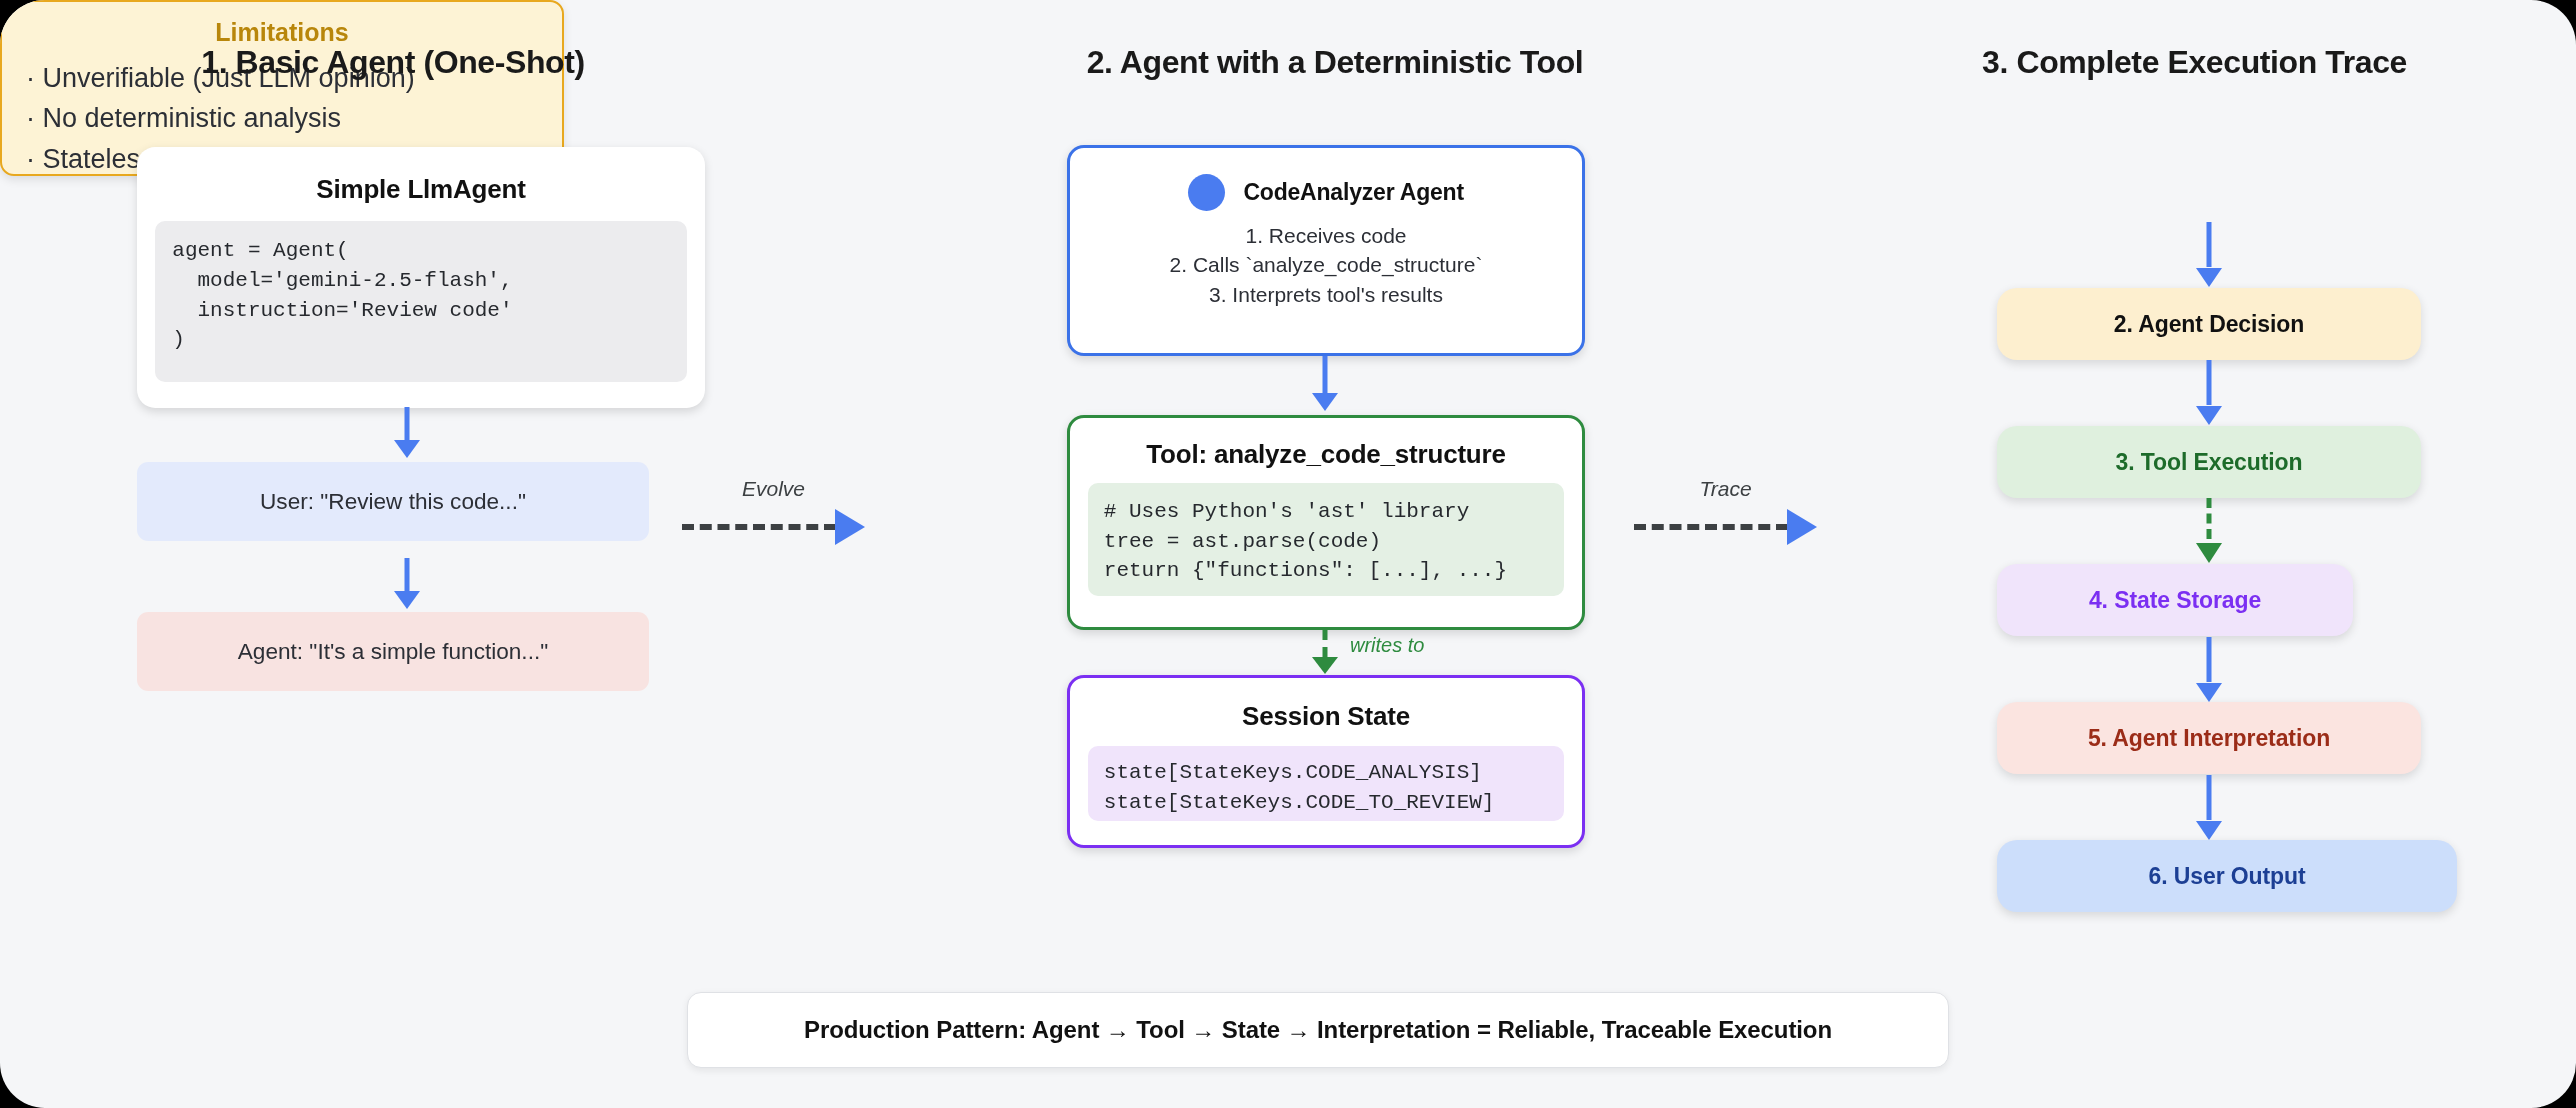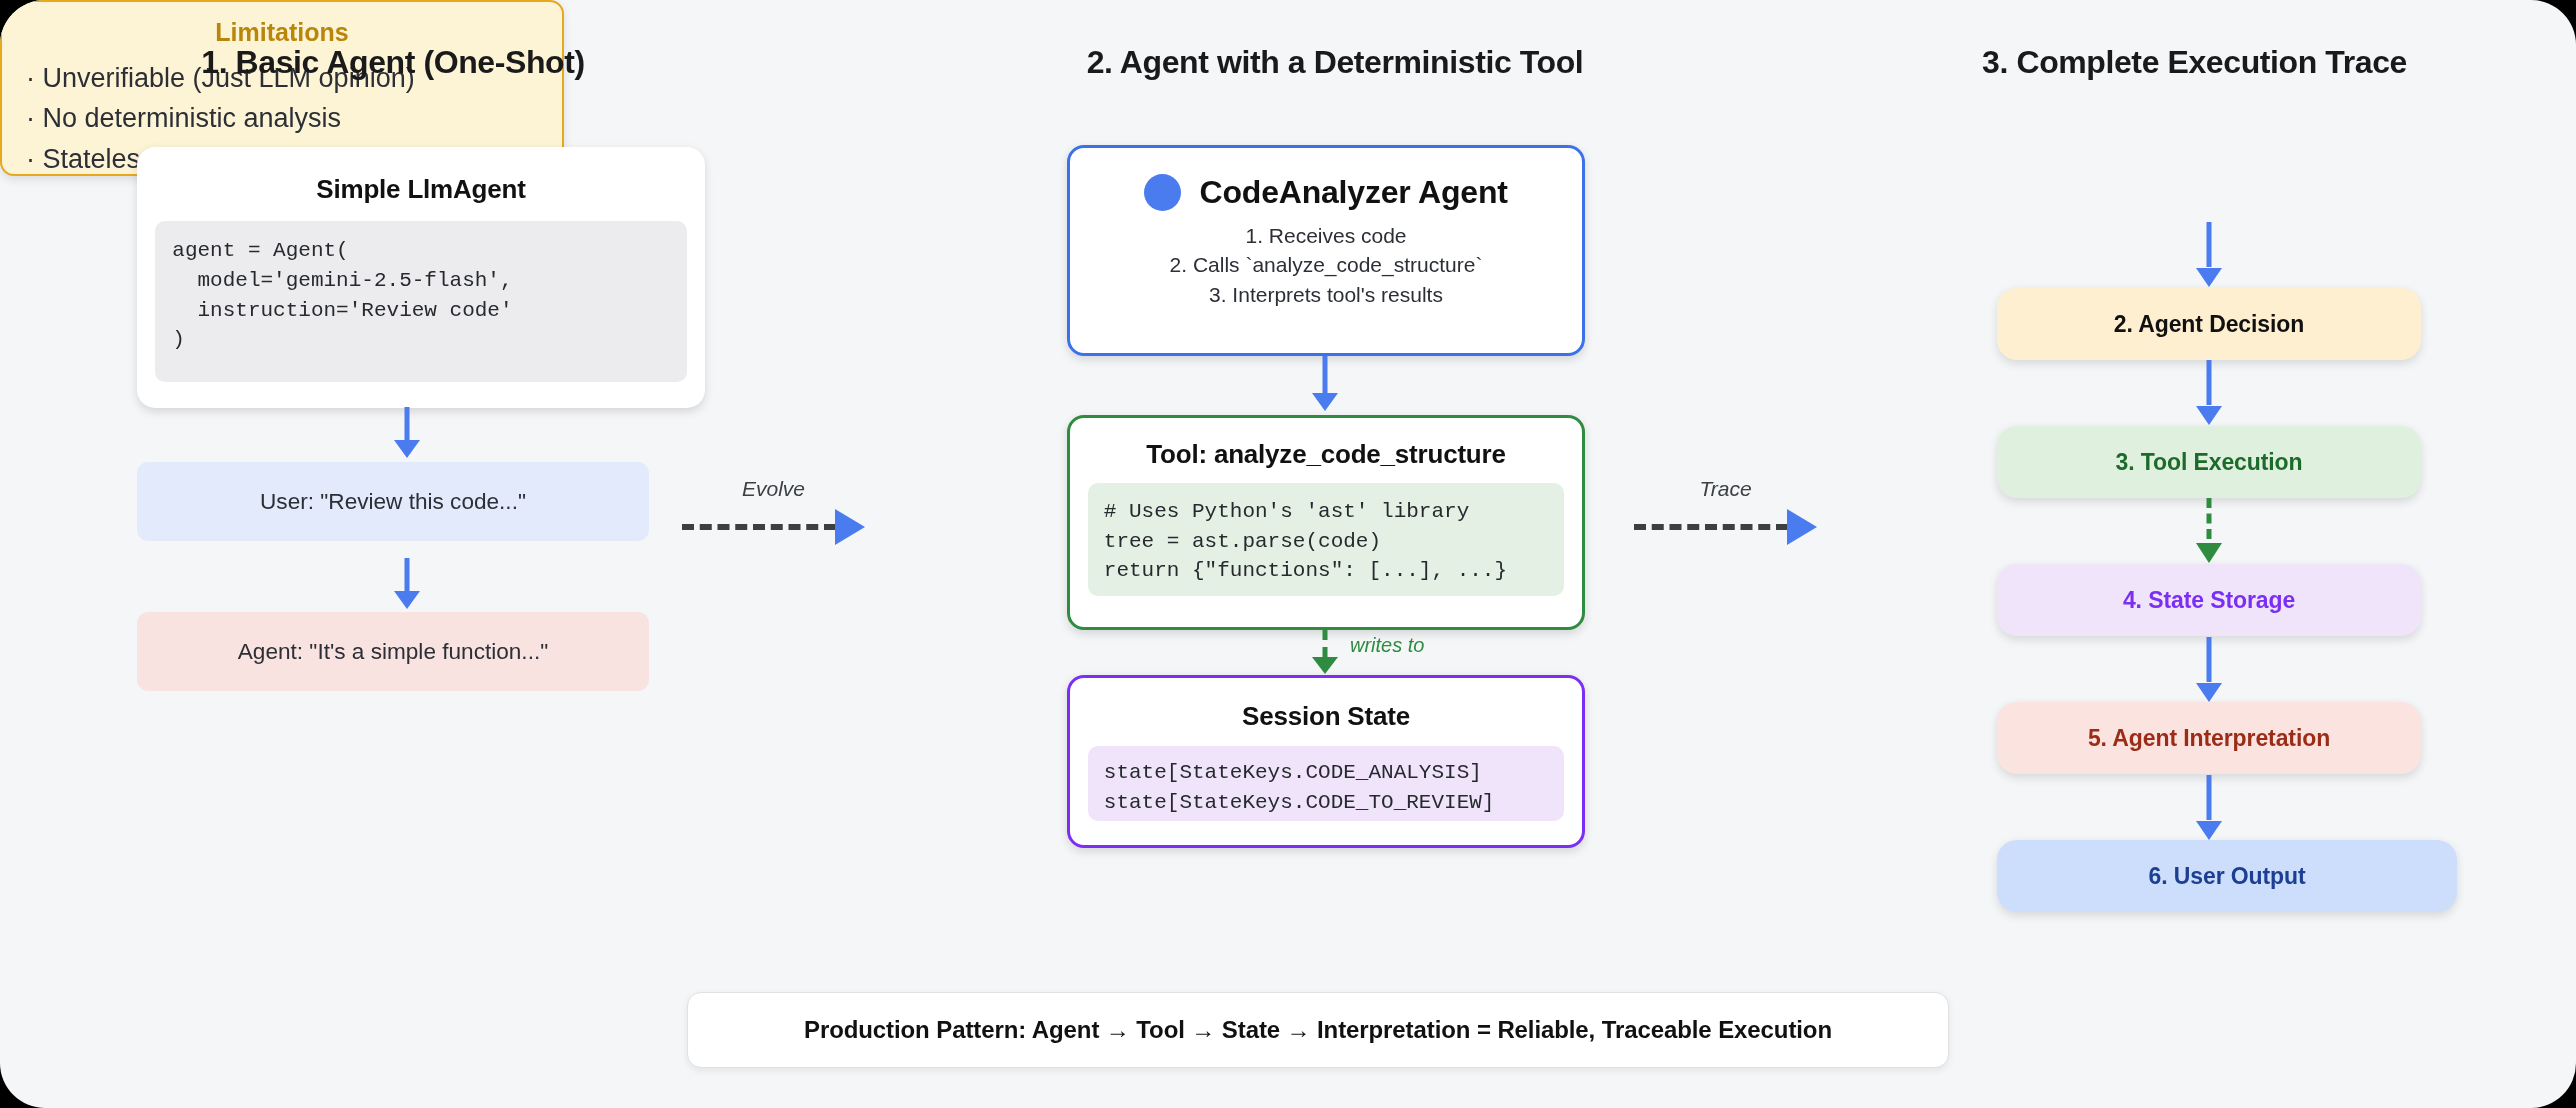--- a/index.html
+++ b/index.html
@@ -166,21 +166,21 @@
   }
   #card-limitations li::before { content: "\00B7\00A0"; }
 
   
   #card-codeanalyzer {
     left: 1067px; top: 145px; width: 518px; height: 211px;
     border: 3.5px solid #3b72e8; border-radius: 17px; padding: 15.5px 20px;
   }
   #ca-head { display: flex; align-items: center; justify-content: center; gap: 18.3px; margin: 10px 0 10px; }
   #ca-dot { width: 37px; height: 37px; border-radius: 50%; background: #4a7cf0; flex: none; }
-  #ca-head .card-title { font-size: 32px; }
+  #ca-head .card-title { font-size: 23px; }
   #card-codeanalyzer .steps { text-align: center; font-size: 21px; color: #2c2f36; line-height: 1.42; }
 
   #card-tool {
     left: 1067px; top: 415px; width: 518px; height: 215px;
     border: 3.5px solid #2e8b3f; border-radius: 17px; padding: 14px 18.3px;
   }
   #card-tool .card-title { margin: 7px 0 12.7px; }
   #code-tool { background: #e4f0e4; padding: 14px 15.5px; height: 113px; }
 
   #card-session {
@@ -190,21 +190,21 @@
   #card-session .card-title { margin: 8.5px 0 14px; }
   #code-session { background: #f0e4fb; padding: 12.7px 15.5px; height: 75px; }
 
   
   #pill-1 { left: 1997px; top: 150px;  width: 424px; height: 72px;
             background: #e6ecfd; color: #1a56db; }
   #pill-2 { left: 1997px; top: 288px;  width: 424px; height: 72px;
             background: #fdefcf; color: #111111; }
   #pill-3 { left: 1997px; top: 426px;  width: 424px; height: 72px;
             background: #dff0de; color: #1d6b2a; }
-  #pill-4 { left: 1997px; top: 564px;  width: 424px; height: 72px;
+  #pill-4 { left: 1997px; top: 564px;  width: 356px; height: 72px;
             background: #f0e4fb; color: #7b2ff2; }
   #pill-5 { left: 1997px; top: 702px;  width: 424px; height: 72px;
             background: #fbe4e0; color: #9b2c18; }
   #pill-6 { left: 1997px; top: 840px; width: 460px; height: 72px;
             background: #ccdefb; color: #1c3f94; }
 
   
   #footer-banner {
     position: absolute;
     left: 687px; top: 992px; width: 1262px; height: 76px;

